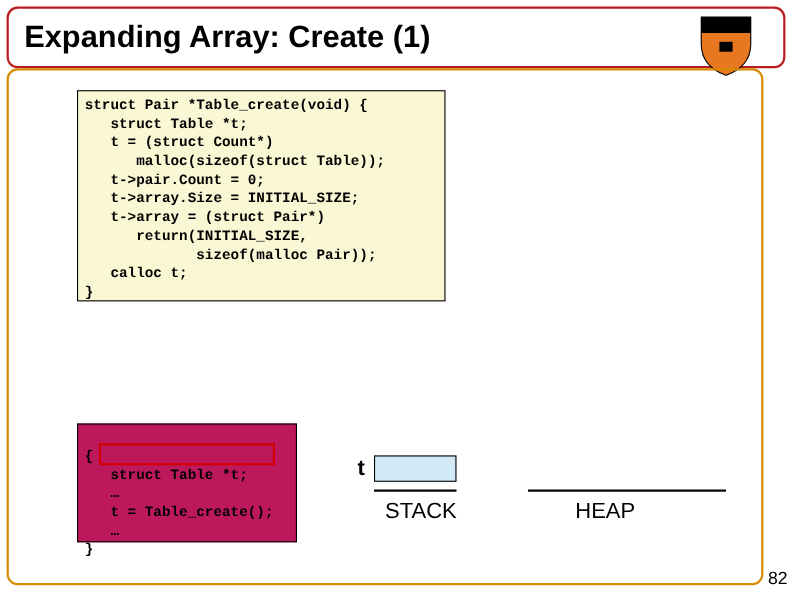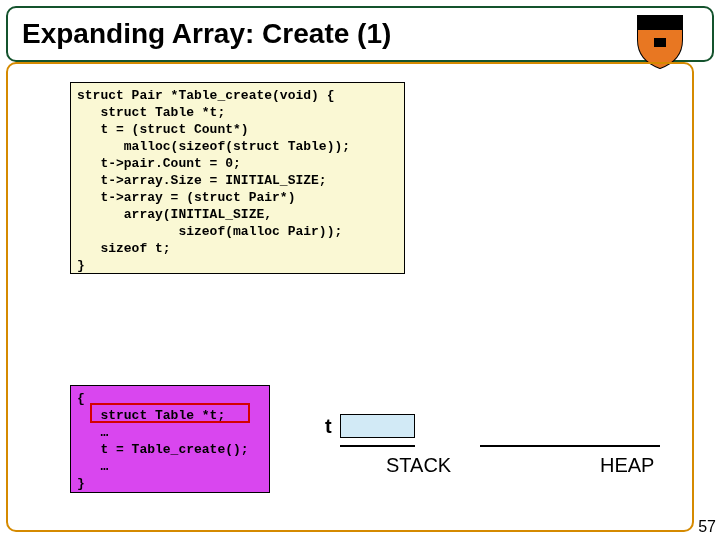--- a/index.html
+++ b/index.html
@@ -11,21 +11,21 @@
     font-family: Arial, Helvetica, sans-serif;
     position: relative;
     overflow: hidden;
   }
   .title-region {
     position: absolute;
     left: 6px;
     top: 6px;
     width: 708px;
     height: 56px;
-    border: 2px solid #14532d;
+    border: 2px solid #b91c1c;
     border-radius: 10px;
     box-sizing: border-box;
     padding: 6px 14px;
     display: flex;
     align-items: center;
   }
   .title-text {
     font-size: 28px;
     font-weight: bold;
     color: #000;
@@ -62,24 +62,24 @@
     font-weight: bold;
     line-height: 17px;
     white-space: pre;
   }
   .code-box2 {
     position: absolute;
     left: 70px;
     top: 385px;
     width: 200px;
     height: 108px;
-    background: #d946ef;
+    background: #be185d;
     border: 1.5px solid #000;
     box-sizing: border-box;
-    padding: 4px 6px;
+    padding: 20px 6px;
     font-family: "Courier New", monospace;
     font-size: 13px;
     font-weight: bold;
     line-height: 17px;
     white-space: pre;
   }
   .highlight-box {
     position: absolute;
     border: 2.5px solid #d40000;
     box-sizing: border-box;
@@ -102,21 +102,20 @@
     border-top: 2px solid #000;
   }
   .heap-line {
     position: absolute;
     border-top: 2px solid #000;
   }
   .axis-label {
     position: absolute;
     font-family: Arial, sans-serif;
     font-size: 20px;
-    margin-left: 36px;
   }
   .page-num {
     position: absolute;
     right: 4px;
     bottom: 4px;
     font-size: 16px;
     color: #000;
   }
 </style>
 </head>
@@ -135,36 +134,36 @@
 
 <div class="content-region"></div>
 
 <div class="code-box1"><span>struct Pair *Table_create(void) {</span>
 <span>   struct Table *t;</span>
 <span>   t = (struct Count*)</span>
 <span>      malloc(sizeof(struct Table));</span>
 <span>   t-&gt;pair.Count = 0;</span>
 <span>   t-&gt;array.Size = INITIAL_SIZE;</span>
 <span>   t-&gt;array = (struct Pair*)</span>
-<span>      array(INITIAL_SIZE,</span>
+<span>      return(INITIAL_SIZE,</span>
 <span>             sizeof(malloc Pair));</span>
-<span>   sizeof t;</span>
+<span>   calloc t;</span>
 <span>}</span></div>
 
 <div class="code-box2"><span>{</span>
 <span>   struct Table *t;</span>
 <span>   …</span>
 <span>   t = Table_create();</span>
 <span>   …</span>
 <span>}</span></div>
 
 <div class="highlight-box" style="left:90px; top:403px; width:160px; height:20px;"></div>
 
 <div class="t-label" style="left:325px; top:415px;">t</div>
 <div class="t-box" style="left:340px; top:414px; width:75px; height:24px;"></div>
 
 <div class="stack-line" style="left:340px; top:445px; width:75px;"></div>
 <div class="axis-label" style="left:350px; top:454px;">STACK</div>
 
 <div class="heap-line" style="left:480px; top:445px; width:180px;"></div>
-<div class="axis-label" style="left:564px; top:454px;">HEAP</div>
+<div class="axis-label" style="left:523px; top:454px;">HEAP</div>
 
-<div class="page-num">57</div>
+<div class="page-num">82</div>
 
 </body></html>

